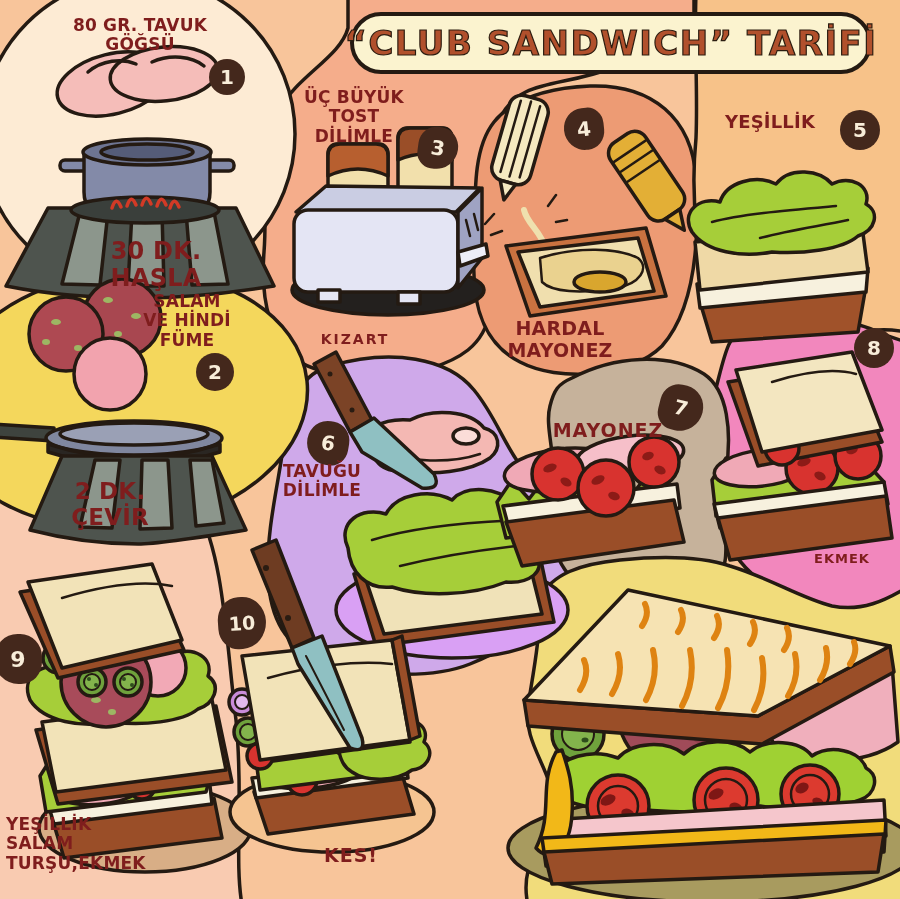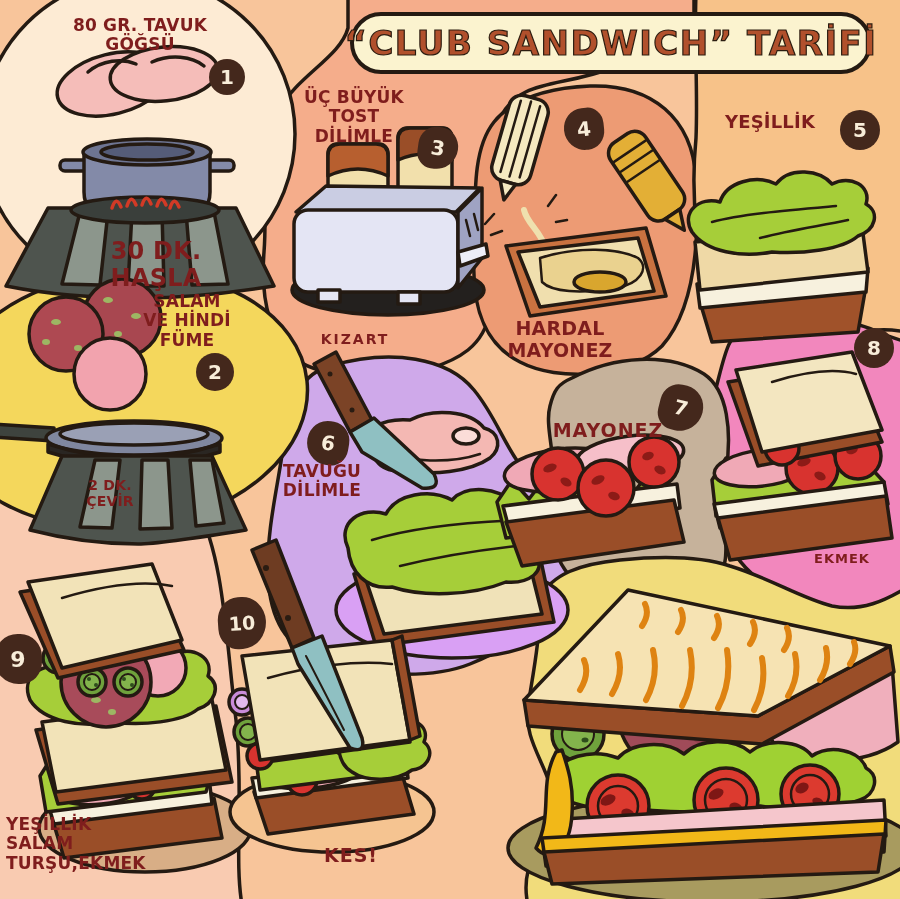--- a/index.html
+++ b/index.html
@@ -324,21 +324,21 @@
 <div class="badge" style="left:854px;top:328px;width:40px;height:40px;border-radius:50%;">8</div>
 <div class="badge" style="left:-6px;top:634px;width:48px;height:50px;border-radius:52% 48% 46% 54%;font-size:22px;">9</div>
 <div class="badge" style="left:218px;top:597px;width:48px;height:52px;border-radius:48% 52% 56% 44%;transform:rotate(-4deg);font-size:19px;">10</div>
 
 <div class="lbl" style="left:50px;top:16px;width:180px;font-size:17px;">80 GR. TAVUK
 GÖĞSÜ</div>
 <div class="lbl" style="left:76px;top:238px;width:160px;font-size:24px;">30 DK. HAŞLA</div>
 <div class="lbl" style="left:128px;top:292px;width:118px;font-size:17px;">SALAM
 VE HİNDİ
 FÜME</div>
-<div class="lbl" style="left:55px;top:478px;width:110px;font-size:14px;">2 DK.
+<div class="lbl" style="left:55px;top:478px;width:110px;font-size:23px;">2 DK.
 ÇEVİR</div>
 <div class="lbl" style="left:288px;top:88px;width:132px;font-size:17px;">ÜÇ BÜYÜK
 TOST
 DİLİMLE</div>
 <div class="lbl" style="left:300px;top:332px;width:110px;font-size:14px;letter-spacing:2px;">KIZART</div>
 <div class="lbl" style="left:495px;top:318px;width:130px;font-size:19px;">HARDAL
 MAYONEZ</div>
 <div class="lbl" style="left:708px;top:112px;width:124px;font-size:18px;">YEŞİLLİK</div>
 <div class="lbl" style="left:270px;top:462px;width:104px;font-size:17px;">TAVUĞU
 DİLİMLE</div>

